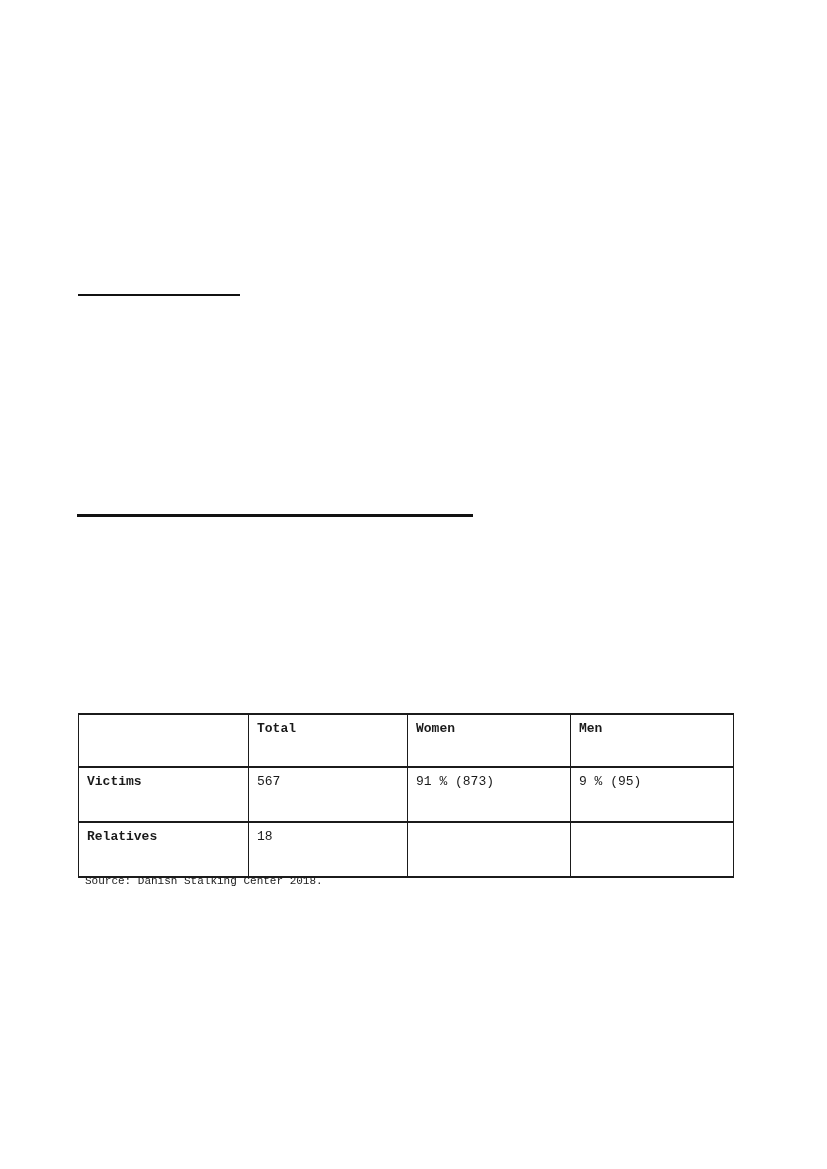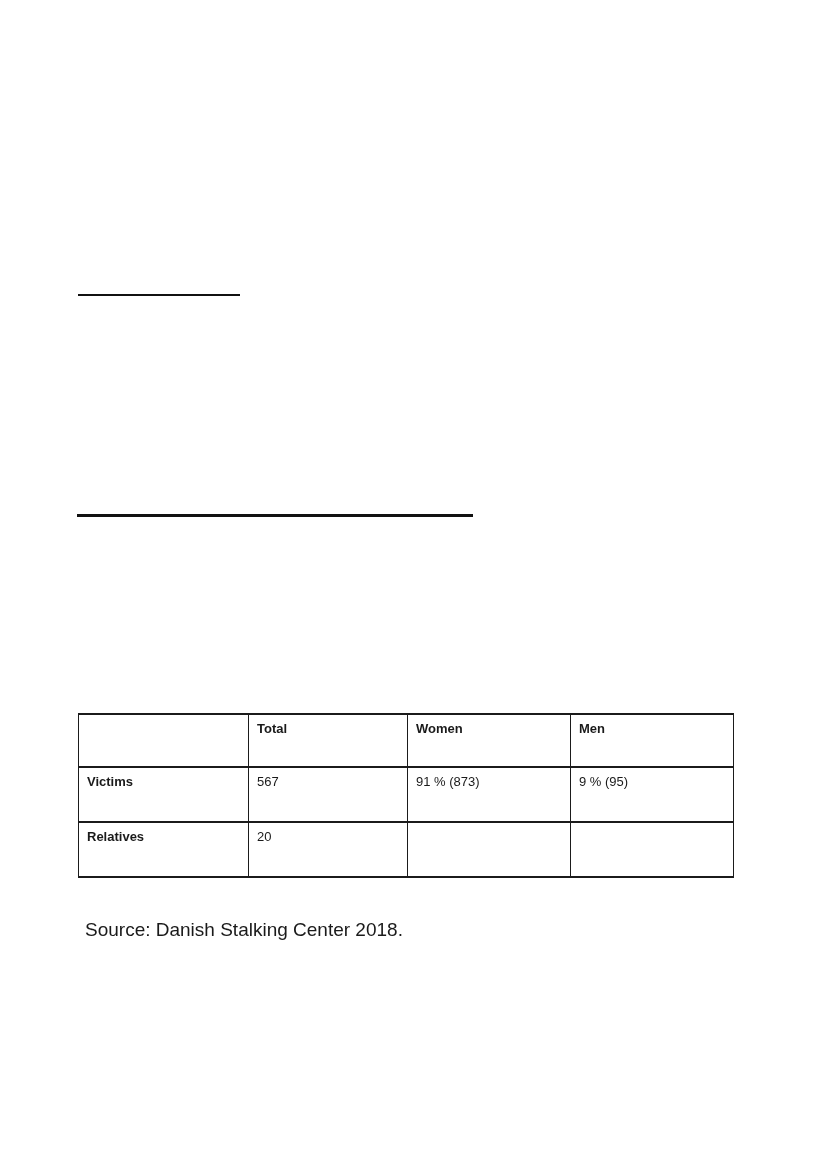--- a/index.html
+++ b/index.html
@@ -5,21 +5,21 @@
   html, body {
     margin: 0;
     padding: 0;
     background: #ffffff;
   }
   .page {
     position: relative;
     width: 827px;
     height: 1169px;
     background: #ffffff;
-    font-family: Liberation Sans, sans-serif;
+    font-family: Liberation Mono, monospace;
     color: #1a1a1a;
     overflow: hidden;
   }
   .hrule {
     position: absolute;
     background: #111111;
   }
   .hrule-1 {
     left: 78px;
     top: 294px;
@@ -56,22 +56,22 @@
   .data-table .col-label { width: 170px; }
   .data-table .col-total { width: 159px; }
   .data-table .col-women { width: 163px; }
   .data-table .col-men   { width: 163px; }
   .data-table .header-row td { height: 39px; font-weight: bold; }
   .data-table .body-row td { height: 41px; margin-left: 16px; }
   .data-table .row-label { font-weight: bold; }
   .source-line {
     position: absolute;
     left: 85px;
-    top: 919px;
-    font-size: 19px;
+    top: 875px;
+    font-size: 11px;
     color: #1a1a1a;
     white-space: nowrap;
   }
 </style>
 </head>
 <body>
 
 <div class="page">
 
   <div class="hrule hrule-1"></div>
@@ -92,21 +92,21 @@
         <td>Men</td>
       </tr>
       <tr class="body-row">
         <td class="row-label">Victims</td>
         <td>567</td>
         <td>91 % (873)</td>
         <td>9 % (95)</td>
       </tr>
       <tr class="body-row">
         <td class="row-label">Relatives</td>
-        <td>20</td>
+        <td>18</td>
         <td></td>
         <td></td>
       </tr>
     </tbody>
   </table>
 
   <div class="source-line">Source: Danish Stalking Center 2018.</div>
 
 </div>
 

